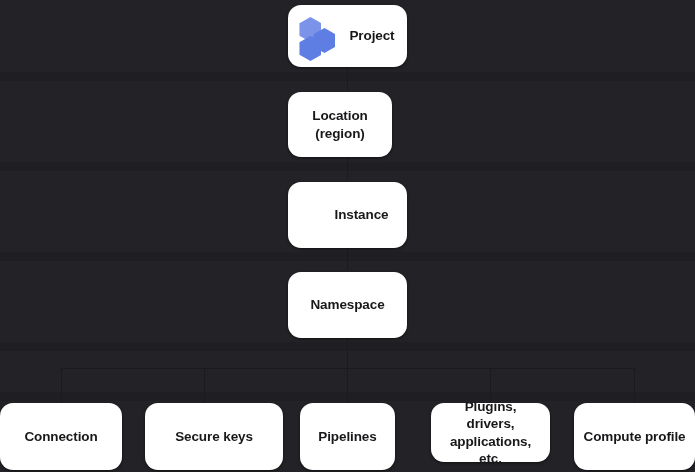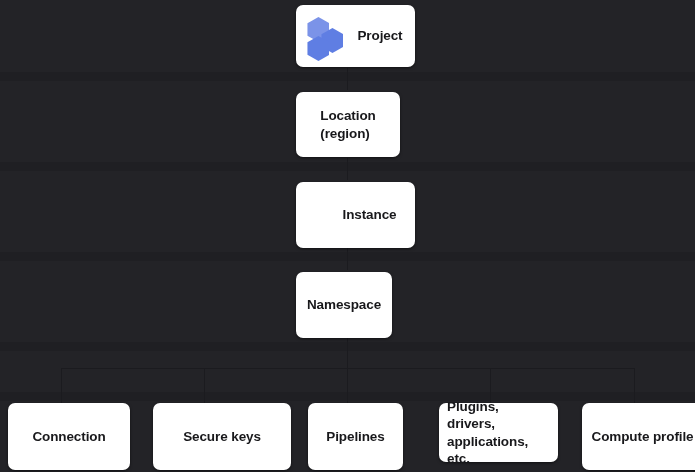--- a/index.html
+++ b/index.html
@@ -40,32 +40,32 @@
     background: #1b1b1f;
     pointer-events: none;
   }
   .connector.v { width: 1px; }
   .connector.h { height: 1px; }
 
   
   .node {
     position: absolute;
     background: #ffffff;
-    border-radius: 7px;
+    border-radius: 13px;
     display: flex;
     align-items: center;
     justify-content: center;
+    text-align: center;
     color: #18181b;
     font-size: 13.5px;
     font-weight: bold;
     line-height: 1.28;
     letter-spacing: -0.1px;
     box-shadow: 0 1px 3px rgba(0,0,0,0.55);
     padding: 4px 8px;
-    margin-left: 8px;
   }
 
   .node.with-logo {
     justify-content: center;
     gap: 11px;
     padding-left: 6px;
   }
 
   .node-label {
     white-space: pre-line;
@@ -124,21 +124,21 @@
 
   <div class="node" style="left:288px; top:92px; width:104px; height:65px;">
     <span class="node-label">Location
 (region)</span>
   </div>
 
   <div class="node" style="left:288px; top:182px; width:119px; height:66px;padding-left:36px;">
     <span class="node-label">Instance</span>
   </div>
 
-  <div class="node" style="left:288px; top:272px; width:96px; height:66px;">
+  <div class="node" style="left:288px; top:272px; width:119px; height:66px;">
     <span class="node-label">Namespace</span>
   </div>
 
   <div class="node" style="left:0px; top:403px; width:122px; height:67px;">
     <span class="node-label">Connection</span>
   </div>
 
   <div class="node" style="left:145px; top:403px; width:138px; height:67px;">
     <span class="node-label">Secure keys</span>
   </div>

